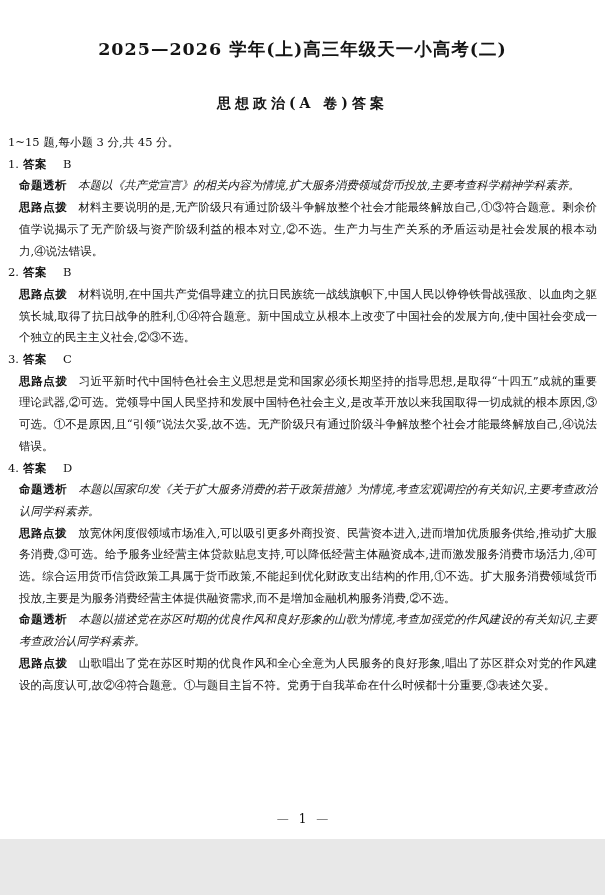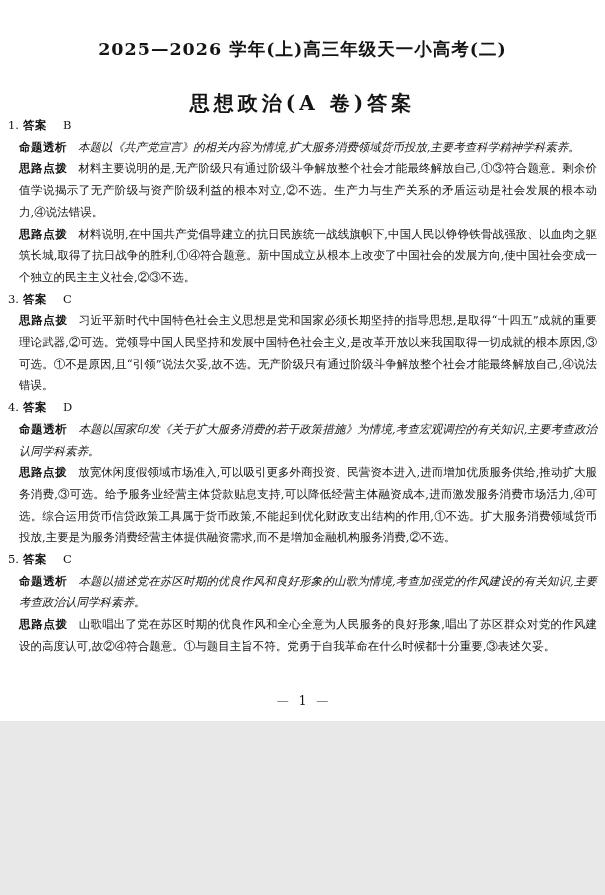--- a/index.html
+++ b/index.html
@@ -1,38 +1,38 @@
 <!DOCTYPE html>
 <html><head>
 <meta charset="utf-8">
 <style>
   html,body{margin:0;padding:0;background:#e8e8e8;}
   .page{
     position:relative;
-    width:605px;height:721px;
+    width:605px;height:839px;
     margin:0 auto;
     background:#ffffff;
     color:#141414;
     font-family:"DejaVu Serif","Liberation Serif",serif;
     box-sizing:border-box;
     padding:1px 8px 0 8px;
     overflow:hidden;
   }
   .exam-title{
     margin:37px 0 0 0;
     text-align:center;
     font-size:17.5px;
     font-weight:bold;
     letter-spacing:1px;
     line-height:22px;
   }
   .paper-subtitle{
     margin:31px 0 0 0;
     text-align:center;
-    font-size:20px;
+    font-size:14px;
     font-weight:bold;
     letter-spacing:4px;
     line-height:24px;
   }
   .scoring-note{
     margin:17px 0 0 0;
     font-size:11.5px;
     line-height:21.7px;
   }
   .question{
@@ -73,34 +73,38 @@
   .footer-num{color:#111;margin:0 10px;}
 </style>
 </head>
 <body>
 
 <div class="page">
 
   <h1 class="exam-title">2025—2026 学年(上)高三年级天一小高考(二)</h1>
   <h2 class="paper-subtitle">思想政治(A 卷)答案</h2>
 
+  <p class="scoring-note">1~15 题,每小题 3 分,共 45 分。</p>
 
   <section class="question">
     <div class="answer-line">
       <span class="qnum">1.</span><span class="lbl">答案</span><span class="ans">B</span>
     </div>
     <p class="para">
       <span class="lbl">命题透析</span><span class="kai-text">本题以《共产党宣言》的相关内容为情境,扩大服务消费领域货币投放,主要考查科学精神学科素养。</span>
     </p>
     <p class="para">
       <span class="lbl">思路点拨</span><span>材料主要说明的是,无产阶级只有通过阶级斗争解放整个社会才能最终解放自己,①③符合题意。剩余价值学说揭示了无产阶级与资产阶级利益的根本对立,②不选。生产力与生产关系的矛盾运动是社会发展的根本动力,④说法错误。</span>
     </p>
   </section>
 
   <section class="question">
+    <div class="answer-line">
+      <span class="qnum">2.</span><span class="lbl">答案</span><span class="ans">B</span>
+    </div>
     <p class="para">
       <span class="lbl">思路点拨</span><span>材料说明,在中国共产党倡导建立的抗日民族统一战线旗帜下,中国人民以铮铮铁骨战强敌、以血肉之躯筑长城,取得了抗日战争的胜利,①④符合题意。新中国成立从根本上改变了中国社会的发展方向,使中国社会变成一个独立的民主主义社会,②③不选。</span>
     </p>
   </section>
 
   <section class="question">
     <div class="answer-line">
       <span class="qnum">3.</span><span class="lbl">答案</span><span class="ans">C</span>
     </div>
     <p class="para">
@@ -114,23 +118,20 @@
     </div>
     <p class="para">
       <span class="lbl">命题透析</span><span class="kai-text">本题以国家印发《关于扩大服务消费的若干政策措施》为情境,考查宏观调控的有关知识,主要考查政治认同学科素养。</span>
     </p>
     <p class="para">
       <span class="lbl">思路点拨</span><span>放宽休闲度假领域市场准入,可以吸引更多外商投资、民营资本进入,进而增加优质服务供给,推动扩大服务消费,③可选。给予服务业经营主体贷款贴息支持,可以降低经营主体融资成本,进而激发服务消费市场活力,④可选。综合运用货币信贷政策工具属于货币政策,不能起到优化财政支出结构的作用,①不选。扩大服务消费领域货币投放,主要是为服务消费经营主体提供融资需求,而不是增加金融机构服务消费,②不选。</span>
     </p>
   </section>
 
   <section class="question">
-    <div class="answer-line">
-      <span class="qnum">5.</span><span class="lbl">答案</span><span class="ans">C</span>
-    </div>
     <p class="para">
       <span class="lbl">命题透析</span><span class="kai-text">本题以描述党在苏区时期的优良作风和良好形象的山歌为情境,考查加强党的作风建设的有关知识,主要考查政治认同学科素养。</span>
     </p>
     <p class="para">
       <span class="lbl">思路点拨</span><span>山歌唱出了党在苏区时期的优良作风和全心全意为人民服务的良好形象,唱出了苏区群众对党的作风建设的高度认可,故②④符合题意。①与题目主旨不符。党勇于自我革命在什么时候都十分重要,③表述欠妥。</span>
     </p>
   </section>
 
   <div class="page-footer">
     <span class="footer-dash">—</span><span class="footer-num">1</span><span class="footer-dash">—</span>

